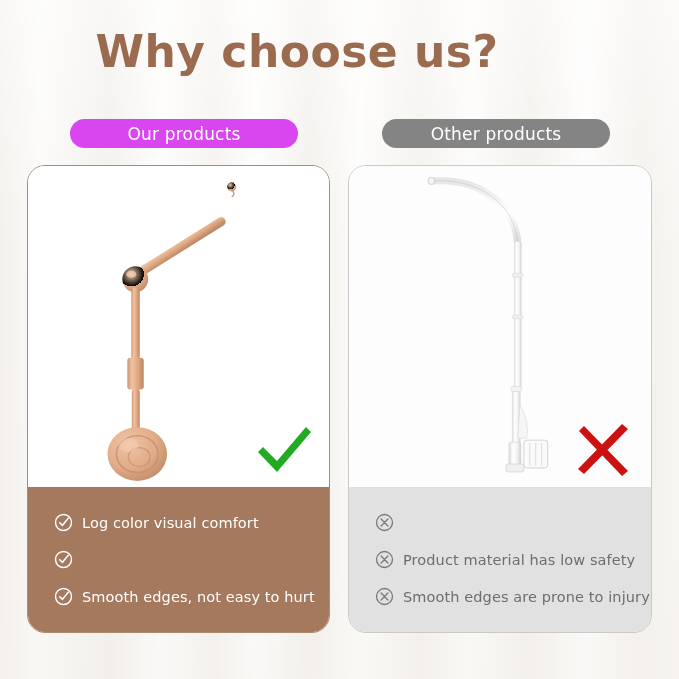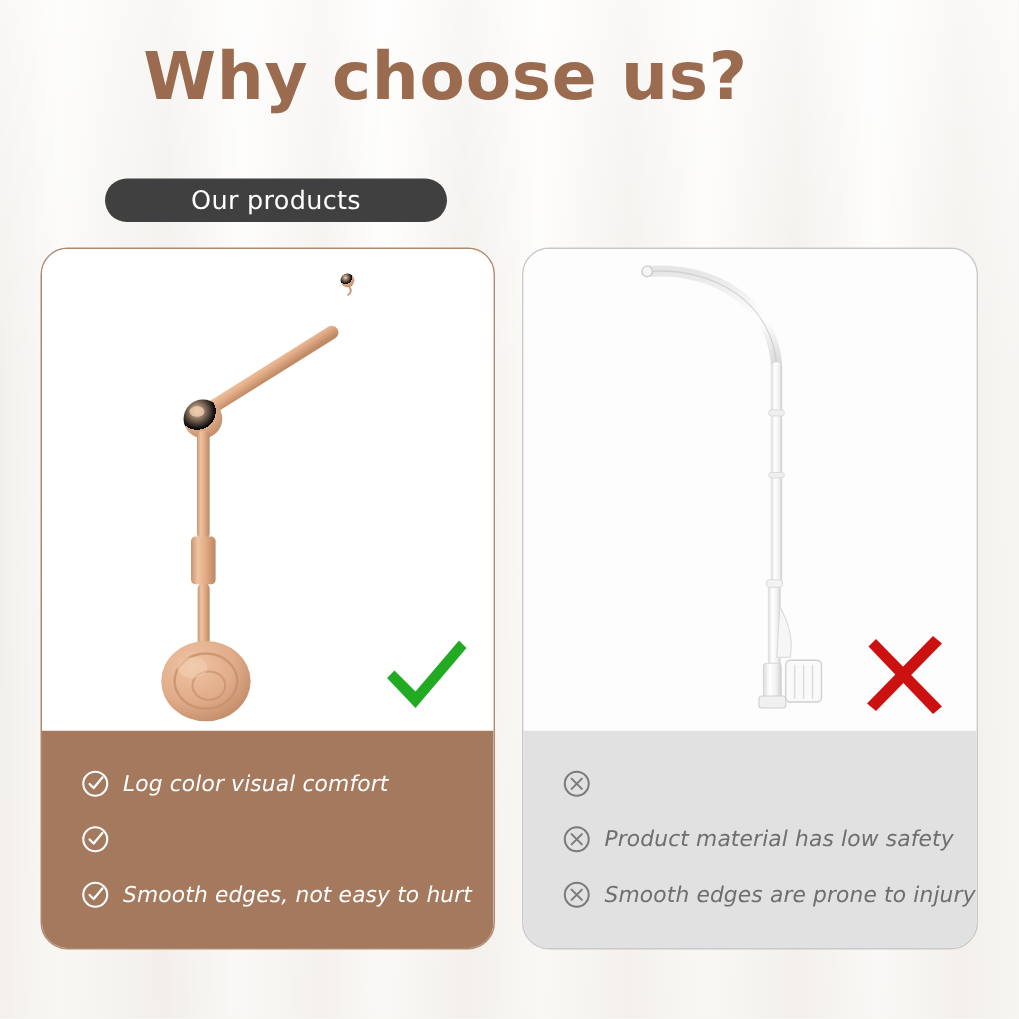--- a/index.html
+++ b/index.html
@@ -69,21 +69,21 @@
     top: 119px;
     height: 29px;
     border-radius: 15px;
     color: #ffffff;
     font-size: 17px;
     display: flex;
     align-items: center;
     justify-content: center;
     letter-spacing: 0.2px;
   }
-  .badge-ours   { left: 70px;  width: 228px; background: #404040; }
+  .badge-ours   { left: 70px;  width: 228px; background: #d946ef; }
   .badge-others { left: 382px; width: 228px; background: #848484; }
 
   
   .card {
     position: absolute;
     top: 165px;
     height: 468px;
     border-radius: 18px;
     overflow: hidden;
     background: #ffffff;
@@ -103,21 +103,20 @@
     position: relative;
     flex: 0 0 321px;
     background: #ffffff;
     overflow: hidden;
   }
   .card-others .photo { background: #fdfdfd; }
 
   .footer {
     flex: 1 1 auto;
     padding: 26px 0 0 26px;
-    font-style: italic;
   }
   .footer-ours   { background: #a5795e; }
   .footer-others { background: #e1e1e1; }
 
   
   .feat {
     display: flex;
     align-items: center;
     gap: 9px;
     margin-bottom: 18px;
@@ -144,20 +143,23 @@
 <body>
 
 <div id="bg"></div>
 
 <div id="page">
 
   <div class="title">Why choose us?</div>
 
   <div class="badge badge-ours">
     <span>Our products</span>
+  </div>
+  <div class="badge badge-others">
+    <span>Other products</span>
   </div>
 
   <div class="card card-ours">
 
     <div class="photo">
       <svg class="art" viewBox="0 0 303 321">
         <defs>
           <linearGradient id="woodV" x1="0" y1="0" x2="1" y2="0">
             <stop offset="0%" stop-color="#c79472"></stop>
             <stop offset="28%" stop-color="#efc3a1"></stop>

